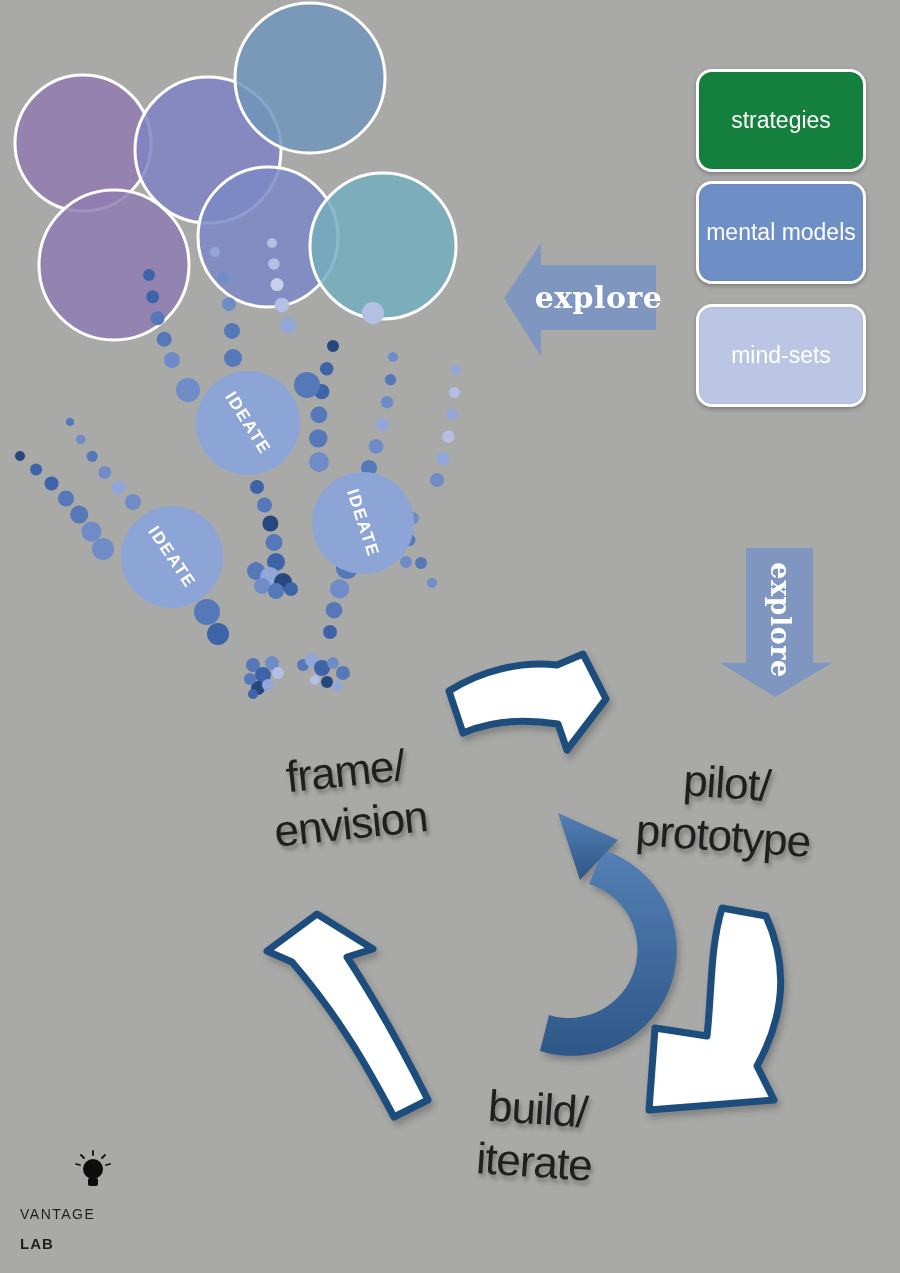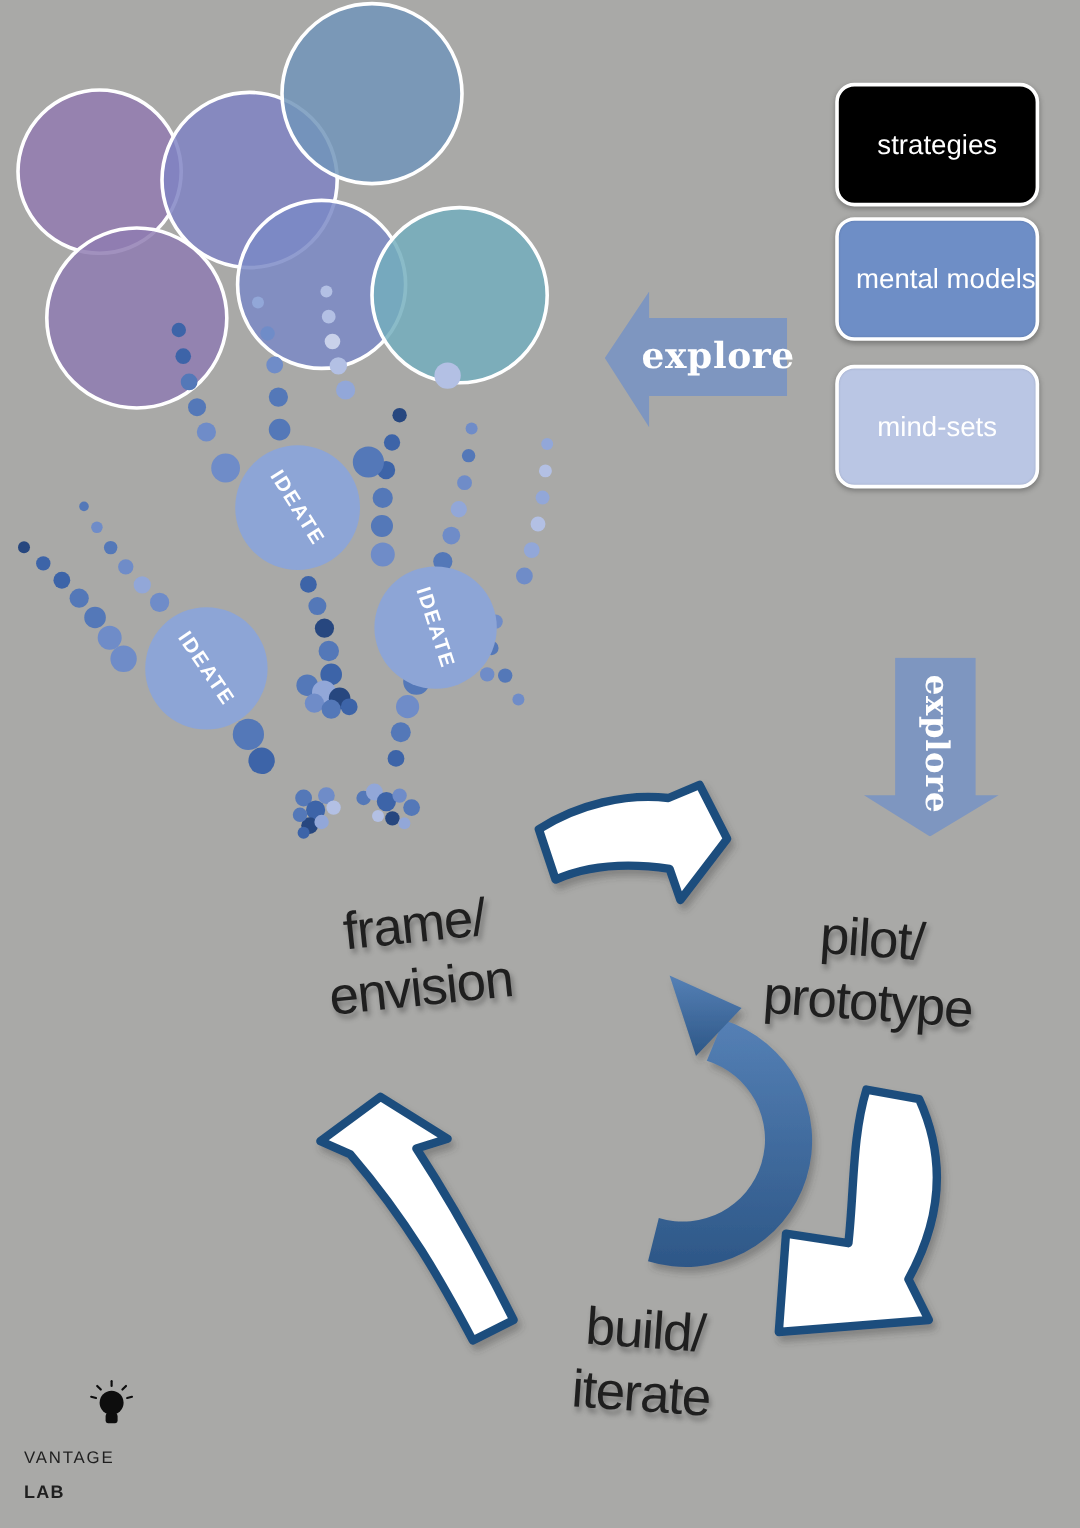--- a/index.html
+++ b/index.html
@@ -176,24 +176,24 @@
 
   <path class="outline-arrow" filter="url(#soft-shadow)" d="M 449,691 C 482,670 522,661 557,665 L 583,654 L 606,699 L 567,750 L 558,724
            C 524,719 490,721 463,733 Z"></path>
   <path class="outline-arrow" filter="url(#soft-shadow)" d="M 722,908 L 766,916 C 786,960 788,1010 757,1066 L 774,1100 L 649,1110 L 655,1028
            L 707,1036 C 712,990 710,948 722,908 Z"></path>
   <path class="outline-arrow" filter="url(#soft-shadow)" d="M 317,914 L 373,949 L 347,957 C 375,1000 403,1050 428,1100 L 394,1117
            C 368,1068 340,1018 292,962 L 267,951 Z"></path>
 </svg>
 
 <div id="concept-stack">
-    <div class="cbox" style="background: #000000;">
+    <div class="cbox" style="background: #15803d;">
       <span>strategies</span>
     </div>
-    <div class="cbox" style="background: rgb(110, 142, 198); justify-content: flex-end;">
+    <div class="cbox" style="background: rgb(110, 142, 198);">
       <span>mental models</span>
     </div>
     <div class="cbox" style="background: rgb(186, 198, 228); margin-top: 20px;">
       <span>mind-sets</span>
     </div>
   </div>
 
 <div id="explore-left" class="explore-wrap">
   <div class="explore-shape"></div>
   <div class="explore-text">explore</div>

